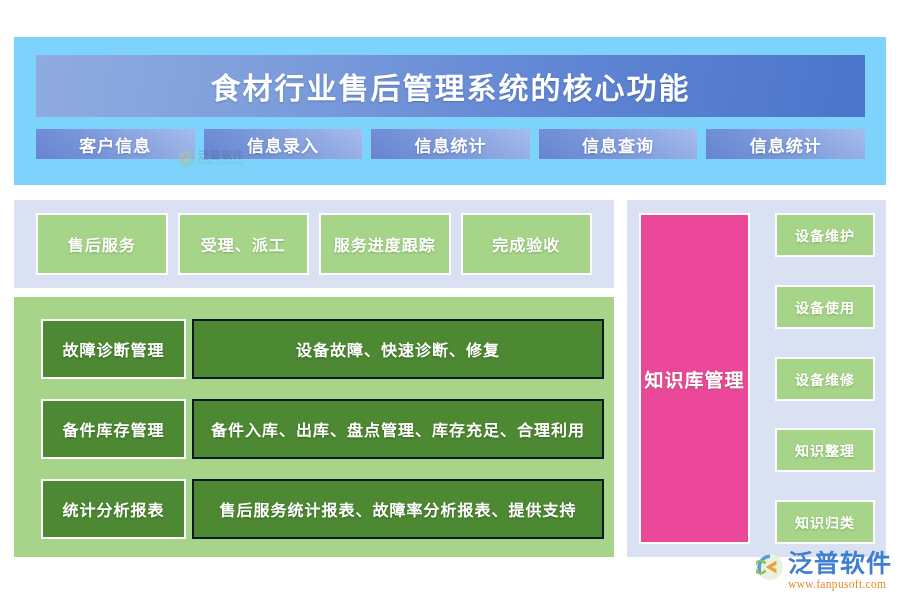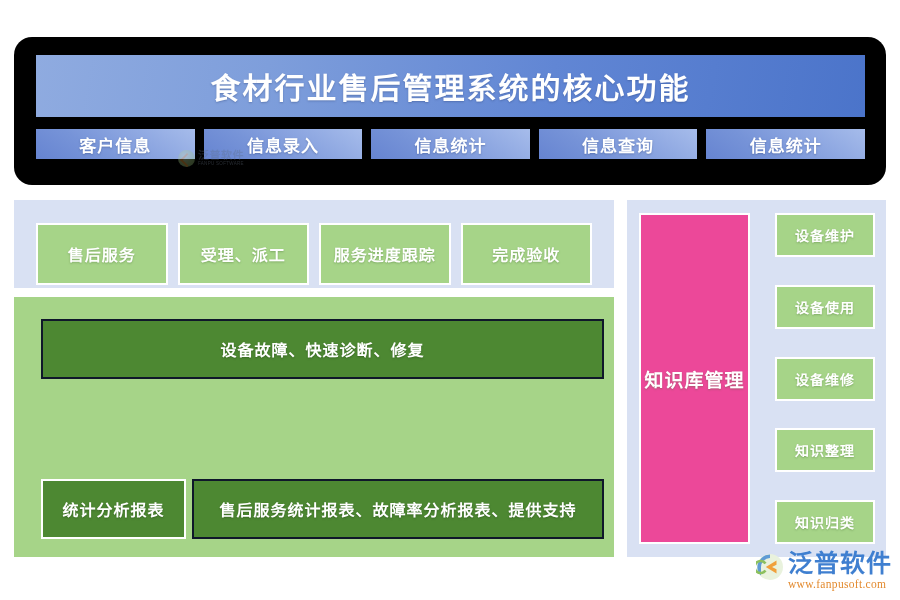--- a/index.html
+++ b/index.html
@@ -23,22 +23,21 @@
     width: 900px; height: 600px;
   }
 
   
   .header-panel {
     position: absolute;
     left: 14px;
     top: 37px;
     width: 872px;
     height: 148px;
-    background: #000000;
-    border-radius: 18px;
+    background: #7dd3fc;
   }
 
   .title-bar {
     position: absolute;
     left: 22px;
     top: 18px;
     width: 829px;
     height: 62px;
     background: linear-gradient(100deg, #8fabe0 0%, #7e9edb 28%, #6186d4 62%, #4b74ca 100%);
     display: flex;
@@ -129,21 +128,21 @@
     position: absolute;
     left: 14px;
     top: 200px;
     width: 600px;
     height: 88px;
     background: #d9e1f3;
   }
   .flow-row {
     position: absolute;
     left: 22px;
-    top: 23px;
+    top: 13px;
     width: 556px;
     height: 62px;
     display: flex;
     gap: 10px;
   }
   .flow-box {
     flex: 1 1 0;
     background: #a6d488;
     border: 2px solid #ffffff;
     box-sizing: border-box;
@@ -355,25 +354,36 @@
       </div>
       <div class="flow-box">
         <span>完成验收</span>
       </div>
     </div>
   </div>
 
   <div class="module-panel">
 
     <div class="module-row r1">
+      <div class="module-label">
+        <span>故障诊断管理</span>
+      </div>
       <div class="module-desc">
         <span>设备故障、快速诊断、修复</span>
       </div>
     </div>
 
+    <div class="module-row r2">
+      <div class="module-label">
+        <span>备件库存管理</span>
+      </div>
+      <div class="module-desc">
+        <span>备件入库、出库、盘点管理、库存充足、合理利用</span>
+      </div>
+    </div>
 
     <div class="module-row r3">
       <div class="module-label">
         <span>统计分析报表</span>
       </div>
       <div class="module-desc">
         <span>售后服务统计报表、故障率分析报表、提供支持</span>
       </div>
     </div>
   </div>

